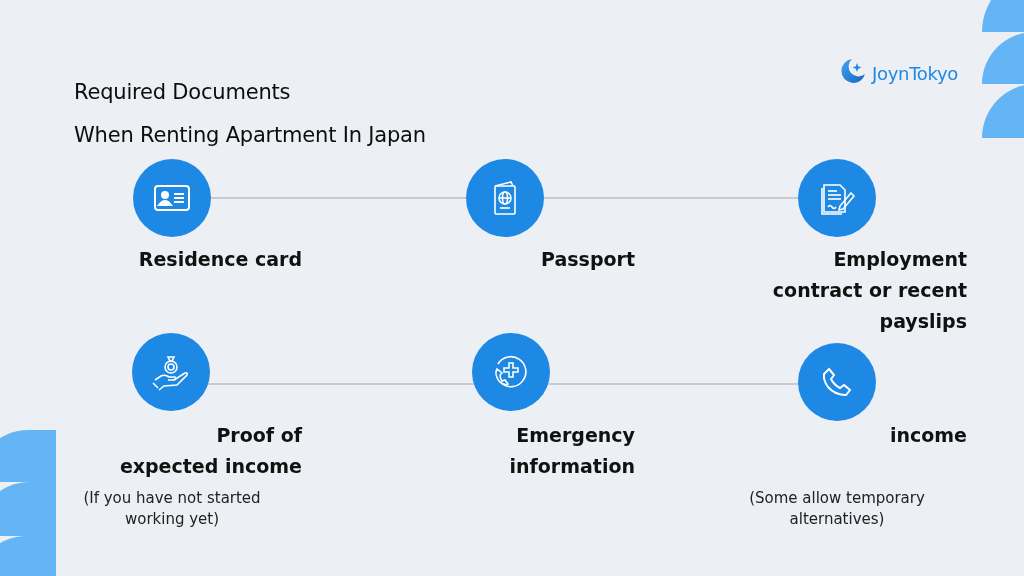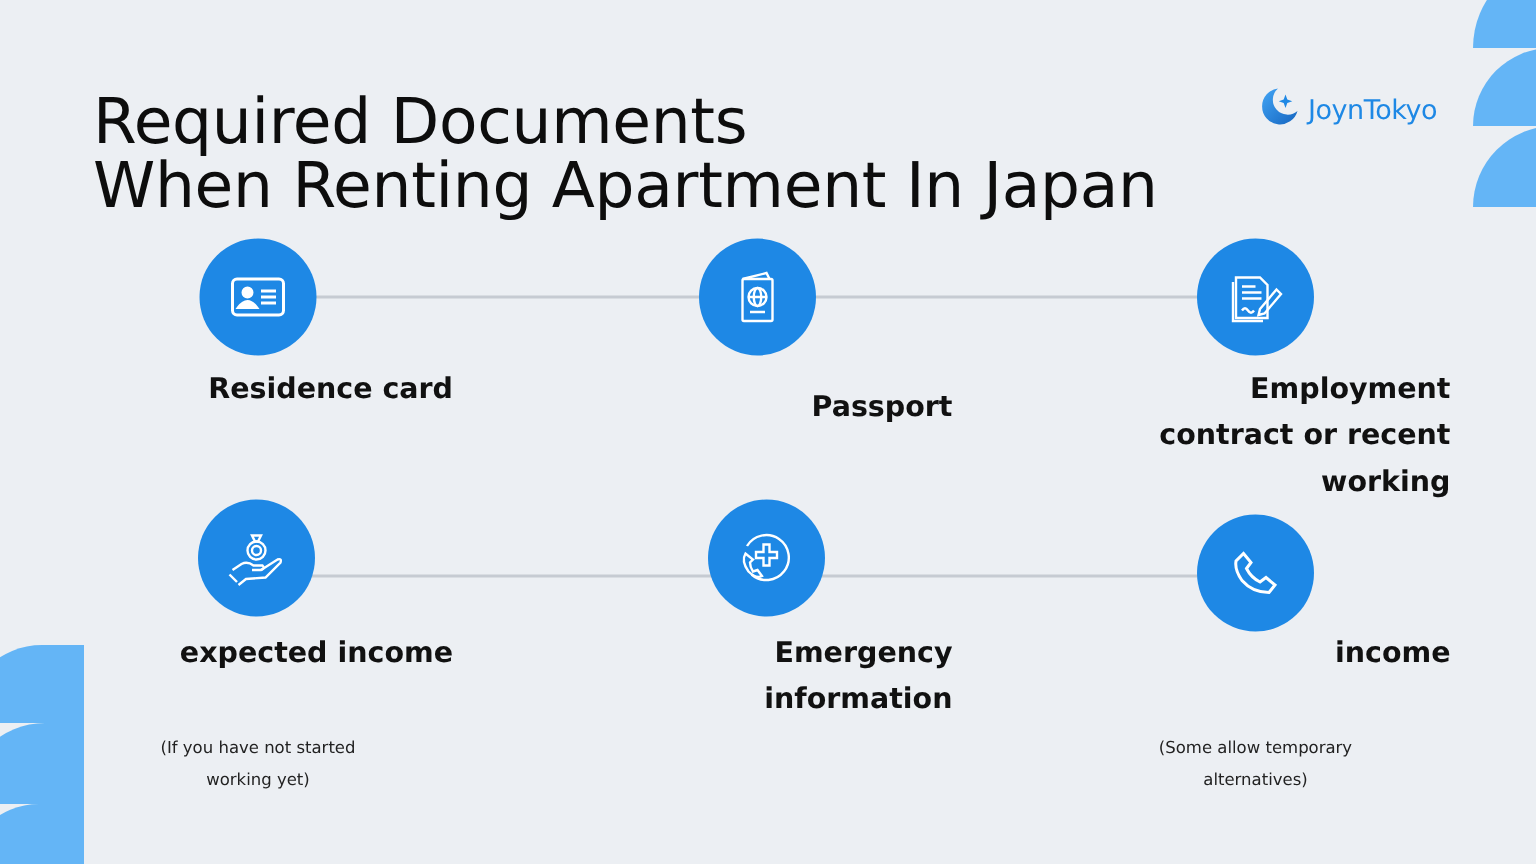--- a/index.html
+++ b/index.html
@@ -3,22 +3,22 @@
 <meta charset="utf-8">
 <style>
   html, body { margin:0; padding:0; }
   body {
     width:1024px; height:576px; overflow:hidden; position:relative;
     background:#eceff3;
     font-family:"DejaVu Sans","Liberation Sans",sans-serif;
     color:#111;
   }
   .title {
-    position:absolute; left:58px; top:55px; margin:4px;
-    font-size:42px; font-weight:500; line-height:43px; letter-spacing:-0.2px;
+    position:absolute; left:58px; top:55px; margin:16px;
+    font-size:21px; font-weight:500; line-height:43px; letter-spacing:-0.2px;
     color:#0d0d0d;
   }
   .title span { display:block; white-space:nowrap; }
 
   .logo { position:absolute; left:838px; top:58px; height:30px; display:flex; align-items:center; gap:4px;text-align:center; }
   .logo-text { font-size:18px; color:#1e88e5; font-weight:500; letter-spacing:-0.3px; }
 
   .deco { position:absolute; width:80px; height:60px; background:#64b5f6; border-radius:60px 0 0 0; }
 
   .connector { position:absolute; height:1.5px; background:#c6cbd2; }
@@ -28,21 +28,21 @@
     background:#1e88e5; display:flex; align-items:center; justify-content:center;
   }
   .circle svg { width:44px; height:44px; }
 
   .label {
     position:absolute; width:260px; text-align:right;
     font-size:19px; font-weight:700; line-height:31px; color:#111;
   }
   .sub {
     position:absolute; width:220px; text-align:center;
-    font-size:11px; line-height:21px; color:#222;
+    font-size:15px; line-height:21px; color:#222;
   }
 </style>
 </head>
 <body>
 
 <div class="deco" style="left:982px; top:-28px; height:60px;"></div>
 <div class="deco" style="left:982px; top:32px; height:52px;"></div>
 <div class="deco" style="left:982px; top:84px; height:54px;"></div>
 
 <div class="deco" style="left:-24px; top:430px; height:52px;"></div>
@@ -99,25 +99,25 @@
     <path d="M7 12 L7 38 L27 38"></path>
     <line x1="13" y1="15" x2="22" y2="15"></line>
       <line x1="13" y1="19" x2="26" y2="19"></line>
       <line x1="13" y1="23" x2="26" y2="23"></line>
     <path d="M13 31 Q15 28 17 31 T21 31"></path>
     <path d="M36 17 L39 20 L28 33 L24 34 L25 30 Z"></path>
   </svg>
 </div>
 
 <div class="label" style="left:42px; top:244px;">Residence card</div>
-<div class="label" style="left:375px; top:244px;margin-top:12px;">Passport</div>
+<div class="label" style="left:375px; top:244px;">Passport</div>
 <div class="label" style="left:707px; top:244px;">
   <div>Employment</div>
   <div>contract or recent</div>
-  <div>working</div>
+  <div>payslips</div>
 </div>
 
 <div class="circle" style="left:132px; top:333px;">
   <svg viewBox="0 0 44 44" fill="none" stroke="#fff" stroke-width="1.6">
     <path d="M19 7 L25 7 L23 11 L21 11 Z"></path>
     <circle cx="22" cy="17" r="6"></circle>
     <circle cx="22" cy="17" r="3"></circle>
     <path d="M6 30 L12 26 Q16 24 20 27 L26 27 Q28 29 25 30 L19 30"></path>
     <path d="M25 30 L36 23 Q39 22 38 25 L28 35 L15 36 L10 40"></path>
     <path d="M4 33 L9 38"></path>
@@ -130,20 +130,21 @@
     <path d="M8 19 Q5 24 10 31 Q15 36 19 34 L16 30 L13 31 Q11 28 11 25 L13 23 Z"></path>
   </svg>
 </div>
 <div class="circle" style="left:798px; top:343px;">
   <svg viewBox="0 0 44 44" fill="none" stroke="#fff" stroke-width="2">
     <path d="M14 9 L19 15 L16 19 Q19 25 25 28 L29 25 L35 30 L31 35 Q20 35 13 27 Q8 20 9 14 Z"></path>
   </svg>
 </div>
 
 <div class="label" style="left:42px; top:420px;">
+  <div>Proof of</div>
   <div>expected income</div>
 </div>
 <div class="sub" style="left:62px; top:488px;">
   <div>(If you have not started</div>
   <div>working yet)</div>
 </div>
 
 <div class="label" style="left:375px; top:420px;">
   <div>Emergency</div>
   <div>information</div>

